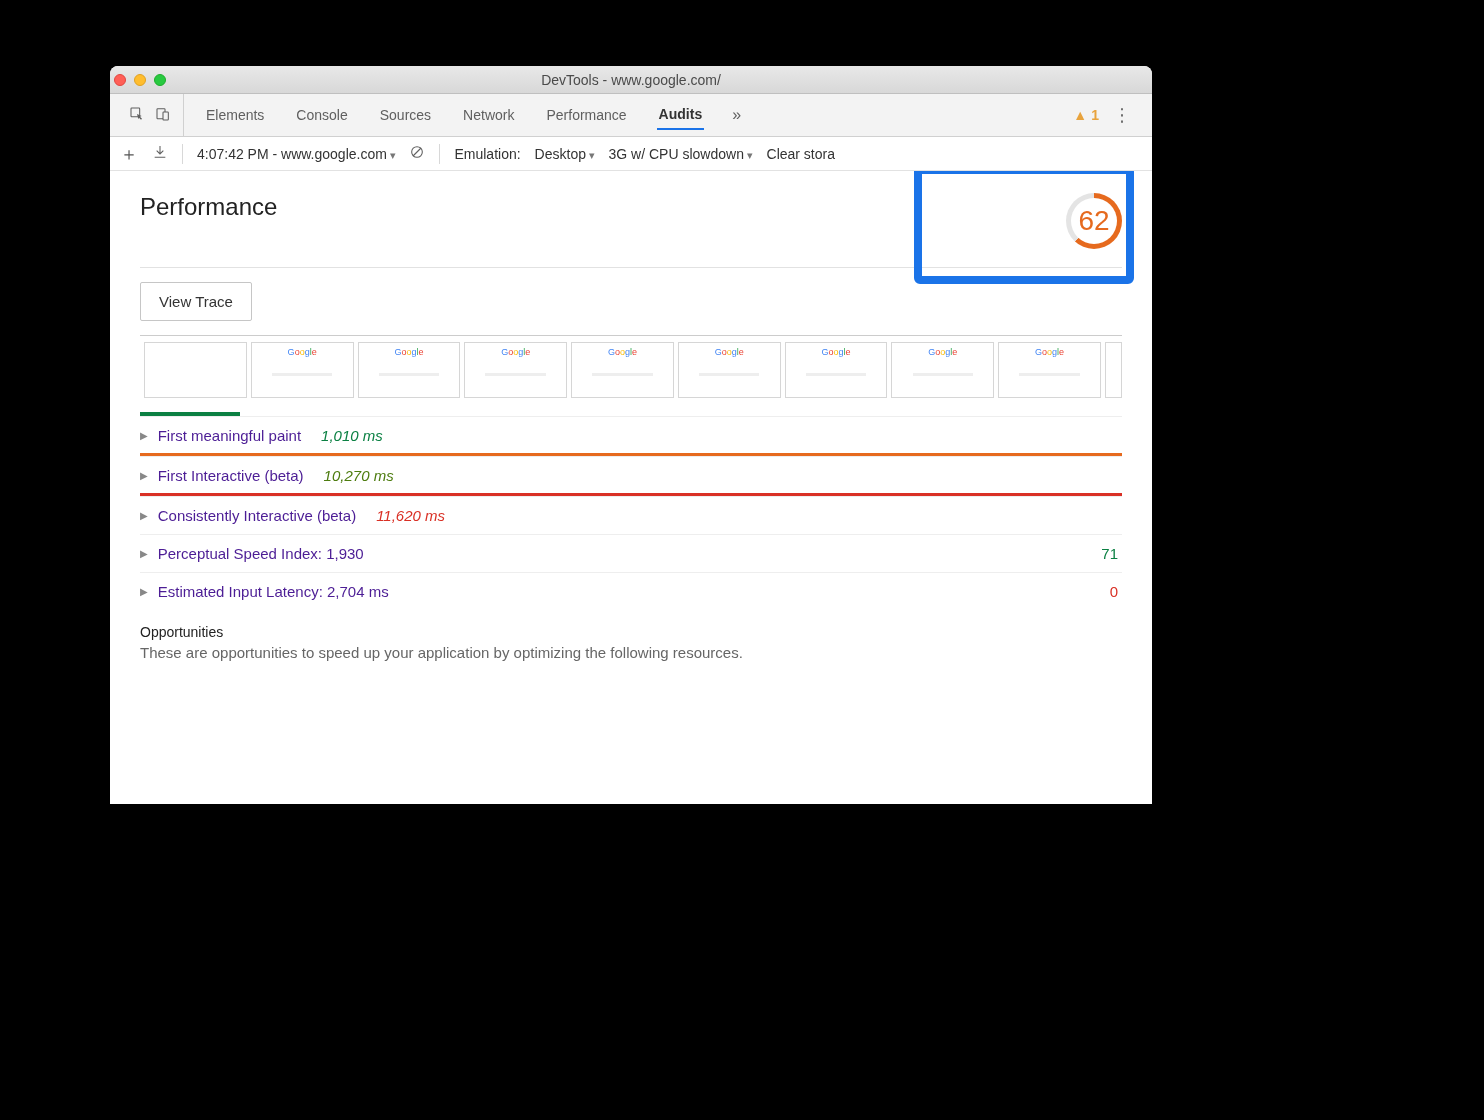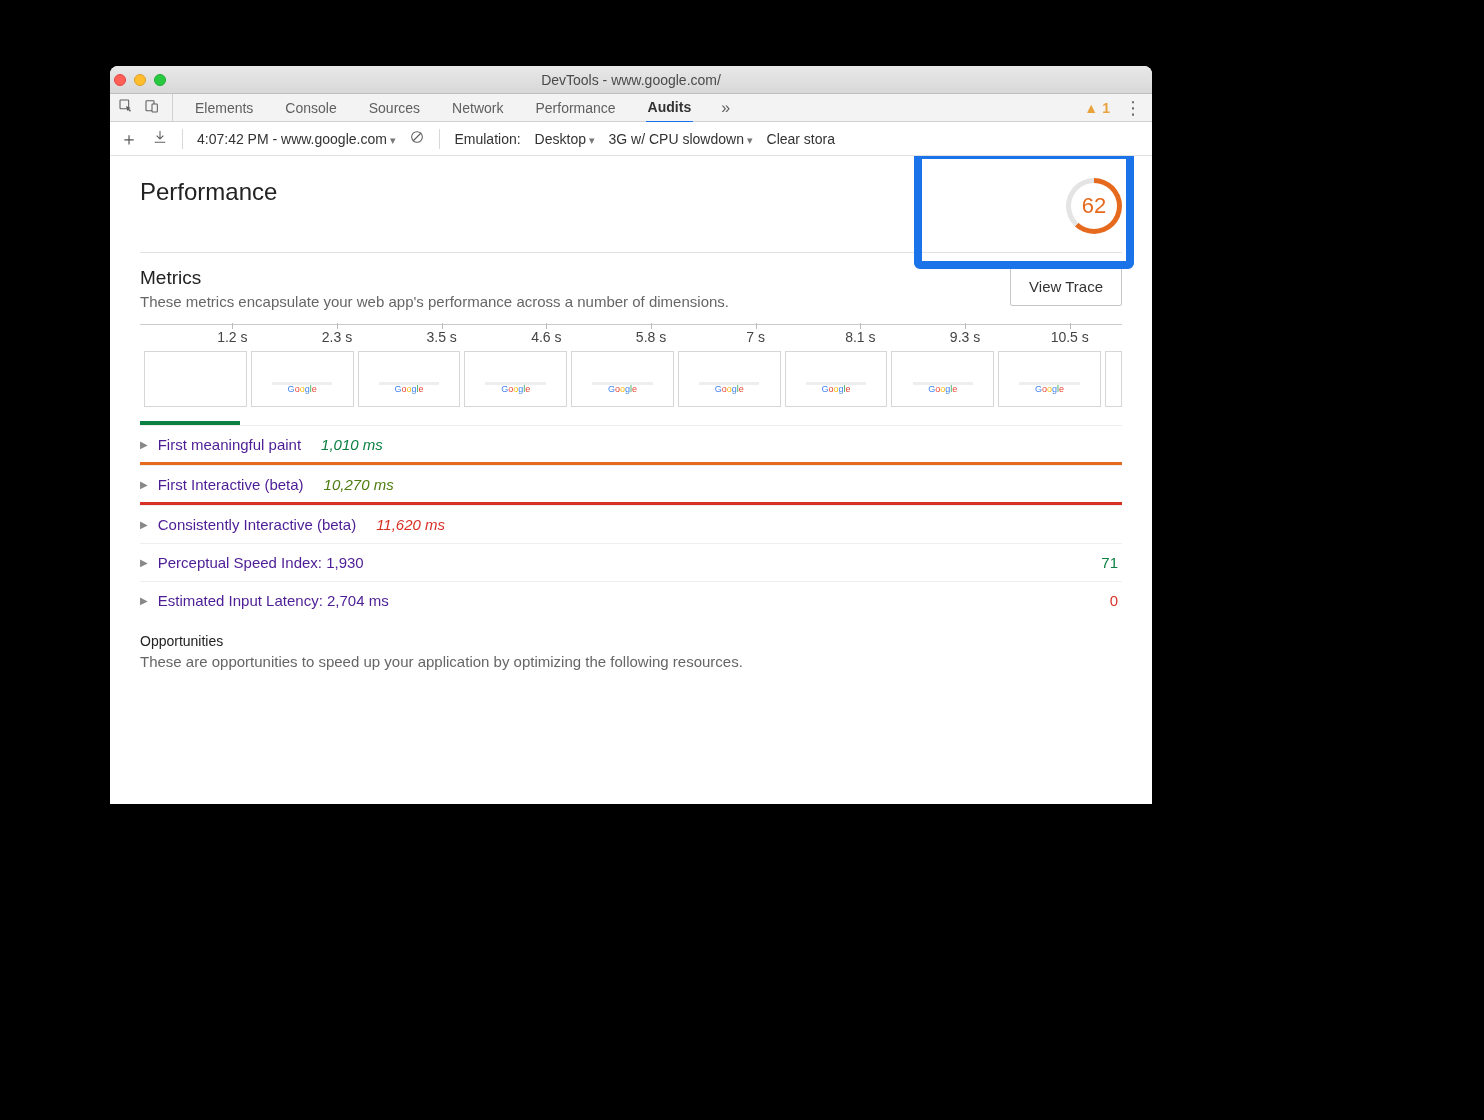--- a/index.html
+++ b/index.html
@@ -39,26 +39,26 @@
   .dot.green { background: #28c940; border: 0.5px solid #1dad2b; }
   .title-text {
     position: absolute;
     left: 0; right: 0;
     text-align: center;
     font-size: 14px;
     color: #4a4a4a;
     pointer-events: none;
   }
   .tabbar {
-    height: 28px;
+    height: 43px;
     background: #f3f3f3;
     border-bottom: 1px solid #d0d0d0;
     display: flex;
     align-items: center;
-    padding: 0 8px;
+    padding: 0 19px;
     font-size: 14px;
     color: #5f5f5f;
   }
   .tb-icons { display: flex; align-items: center; gap: 10px; padding-right: 12px; border-right: 1px solid #d0d0d0; height: 100%; }
   .tabs { display: flex; align-items: center; gap: 28px; padding-left: 20px; flex: 1; }
   .tab { cursor: pointer; padding: 6px 2px; }
   .tab.active { color: #333; border-bottom: 2px solid #1a73e8; font-weight: bold; }
   .tb-right { display: flex; align-items: center; gap: 14px; padding-right: 2px; }
   .warn { color: #e8a33d; font-weight: 600; display:flex; align-items:center; gap:4px;}
   .kebab { color:#666; font-size:18px; }
@@ -82,21 +82,21 @@
     overflow: hidden;
     padding: 22px 30px 0 30px;
     position: relative;
   }
   .section-head { display:flex; justify-content:space-between; align-items:flex-start; }
   .perf-title { font-size: 24px; color:#222; }
   .perf-desc, .metrics-desc, .opp-desc { font-size: 15px; color: #666; margin-top:4px;}
   .score-ring {
     width: 56px; height:56px; border-radius:50%;
     display:flex; align-items:center; justify-content:center;
-    font-size: 22px; font-weight:500; color:#e66a1e;
+    font-size: 28px; font-weight:500; color:#e66a1e;
     background: conic-gradient(#e66a1e 0deg 223deg, #e4e4e4 223deg 360deg);
     position:relative;
   }
   .score-ring::before {
     content:""; position:absolute; inset:5px; background:#fff; border-radius:50%;
   }
   .score-ring span { position:relative; }
   .hr { border:none; border-top:1px solid #e2e2e2; margin:18px 0 14px 0;}
   .metrics-head { display:flex; justify-content:space-between; align-items:flex-start; }
   .metrics-title { font-size:19px; color:#222; }
@@ -111,21 +111,21 @@
     pointer-events:none;
   }
   .timeline { margin-top:14px; }
   .ticks { display:flex; padding-left:40px; font-size:14px; color:#444; }
   .tick { flex:1; text-align:center; position:relative;}
   .tick::before { content:""; position:absolute; top:-6px; left:50%; width:1px; height:6px; background:#bbb;}
   .timeline-rule { height:1px; background:#ccc; margin-bottom:4px;}
   .frames { display:flex; gap:4px; margin-top:6px; padding-left:4px;}
   .frame { flex:1; height:56px; border:1px solid #d6d6d6; background:#fff; position:relative; }
   .frame.blank { background:#fff; }
-  .frame .g { position:absolute; top:32px; left:0; right:0; text-align:center; font-size:9px; }
+  .frame .g { position:absolute; top:4px; left:0; right:0; text-align:center; font-size:9px; }
   .frame .g .b{color:#4285f4;} .frame .g .r{color:#ea4335;} .frame .g .y{color:#fbbc05;} .frame .g .g2{color:#34a853;}
   .frame .bar { position:absolute; top:30px; left:20%; right:20%; height:3px; background:#eee;}
   .metric-row {
     display:flex; align-items:center; padding:10px 0; border-top:1px solid #eee;
     font-size:15px;
   }
   .metric-row .tri { color:#888; font-size:10px; margin-right:10px; cursor:pointer;}
   .metric-row .name { color:#4c1d95; }
   .metric-row .val { margin-left:20px;font-style:italic; }
   .metric-row .score { margin-left:auto; font-weight:500; padding-right:4px;}
@@ -212,40 +212,25 @@
         <div class="perf-title">Performance</div>
       </div>
       <div class="score-ring">
         <span>62</span>
       </div>
     </div>
 
     <hr class="hr">
 
     <div class="metrics-head">
-      <div style="max-width:780px;">
-        <div class="metrics-title">Metrics</div>
-        <div class="metrics-desc">These metrics encapsulate your web app's performance across a number of dimensions.</div>
-      </div>
       <button class="view-trace">View Trace</button>
     </div>
 
     <div class="timeline">
       <div class="timeline-rule"></div>
-      <div class="ticks">
-        <span class="tick">1.2 s</span>
-        <span class="tick">2.3 s</span>
-        <span class="tick">3.5 s</span>
-        <span class="tick">4.6 s</span>
-        <span class="tick">5.8 s</span>
-        <span class="tick">7 s</span>
-        <span class="tick">8.1 s</span>
-        <span class="tick">9.3 s</span>
-        <span class="tick">10.5 s</span>
-      </div>
       <div class="frames">
         <div class="frame blank"></div>
         <div class="frame">
             <div class="g"><span class="b">G</span><span class="r">o</span><span class="y">o</span><span class="b">g</span><span class="g2">l</span><span class="r">e</span></div>
             <div class="bar"></div>
           </div>
         <div class="frame">
             <div class="g"><span class="b">G</span><span class="r">o</span><span class="y">o</span><span class="b">g</span><span class="g2">l</span><span class="r">e</span></div>
             <div class="bar"></div>
           </div>

